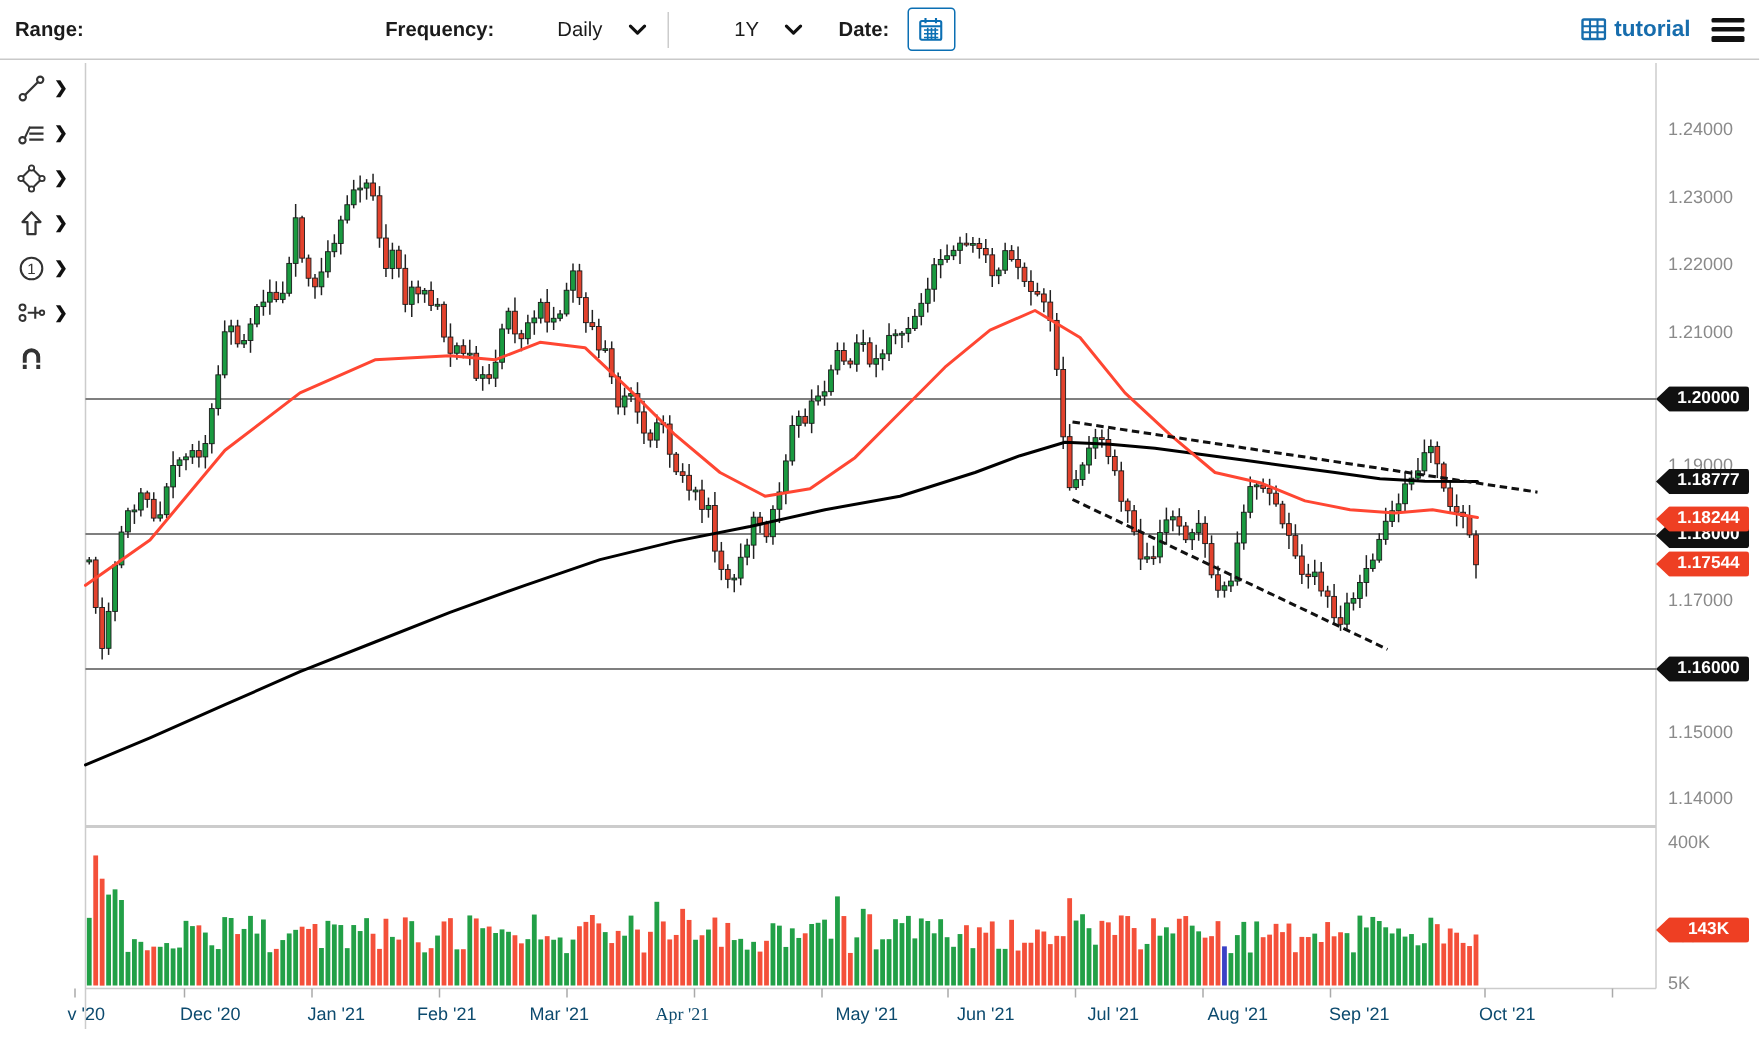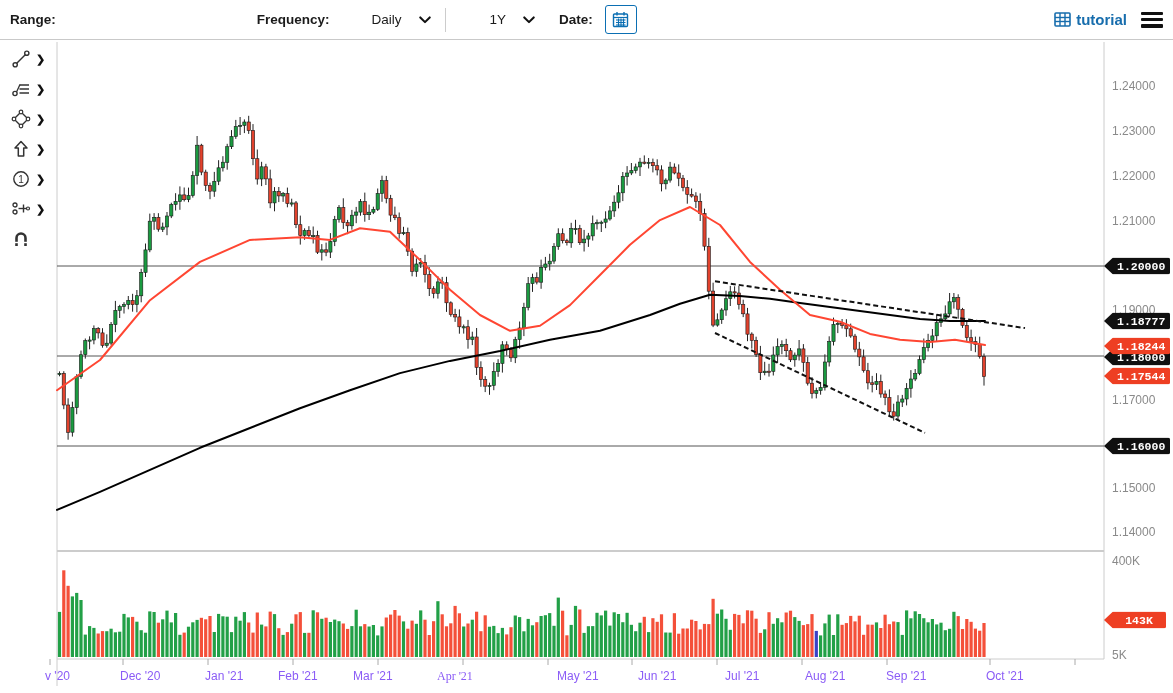--- a/index.html
+++ b/index.html
@@ -28,24 +28,24 @@
   .tool-row{display:flex;align-items:center;gap:5px;height:30px;padding-left:11px;cursor:pointer;}
   .tool-ic{width:20px;height:20px;flex:0 0 auto;}
   .tool-chev{font-size:11px;font-weight:bold;color:#111;line-height:1;}
   
   #chart-svg{position:absolute;left:0;top:0;z-index:1;}
   
   #y-axis,#x-axis{position:absolute;left:0;top:0;width:1173px;height:693px;pointer-events:none;z-index:2;}
   .ylabel{position:absolute;left:1112px;transform:translateY(-50%);color:#8a8a8a;font-size:12px;z-index:1;}
   .badge{position:absolute;left:1104px;transform:translateY(-50%);color:#fff;font-weight:bold;
          font-size:11.5px;line-height:13px;padding:2px 5px 2px 13px;border-radius:2px;min-width:44px;
-         text-align:center;clip-path:polygon(0 50%,9px 0,100% 0,100% 100%,9px 100%);font-family:Liberation Mono, monospace;}
+         text-align:center;clip-path:polygon(0 50%,9px 0,100% 0,100% 100%,9px 100%);}
   .badge.black{background:#101010;z-index:3;}
   .badge.red{background:#ee3f23;z-index:4;}
-  .xlabel{position:absolute;top:669px;color:#8b5cf6;font-size:12px;}
+  .xlabel{position:absolute;top:669px;color:#0c4a6e;font-size:12px;}
 </style>
 </head>
 <body>
 
 <div id="app">
 
   <div id="toolbar">
     <span class="tb-label">Range:</span>
     <div id="range-list">
 

